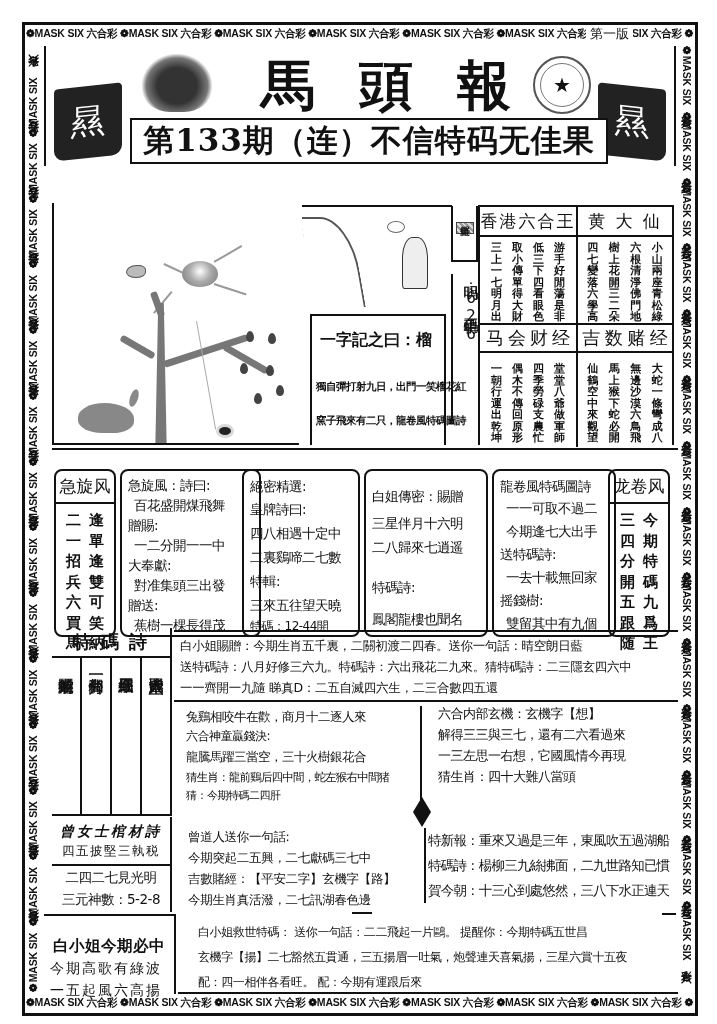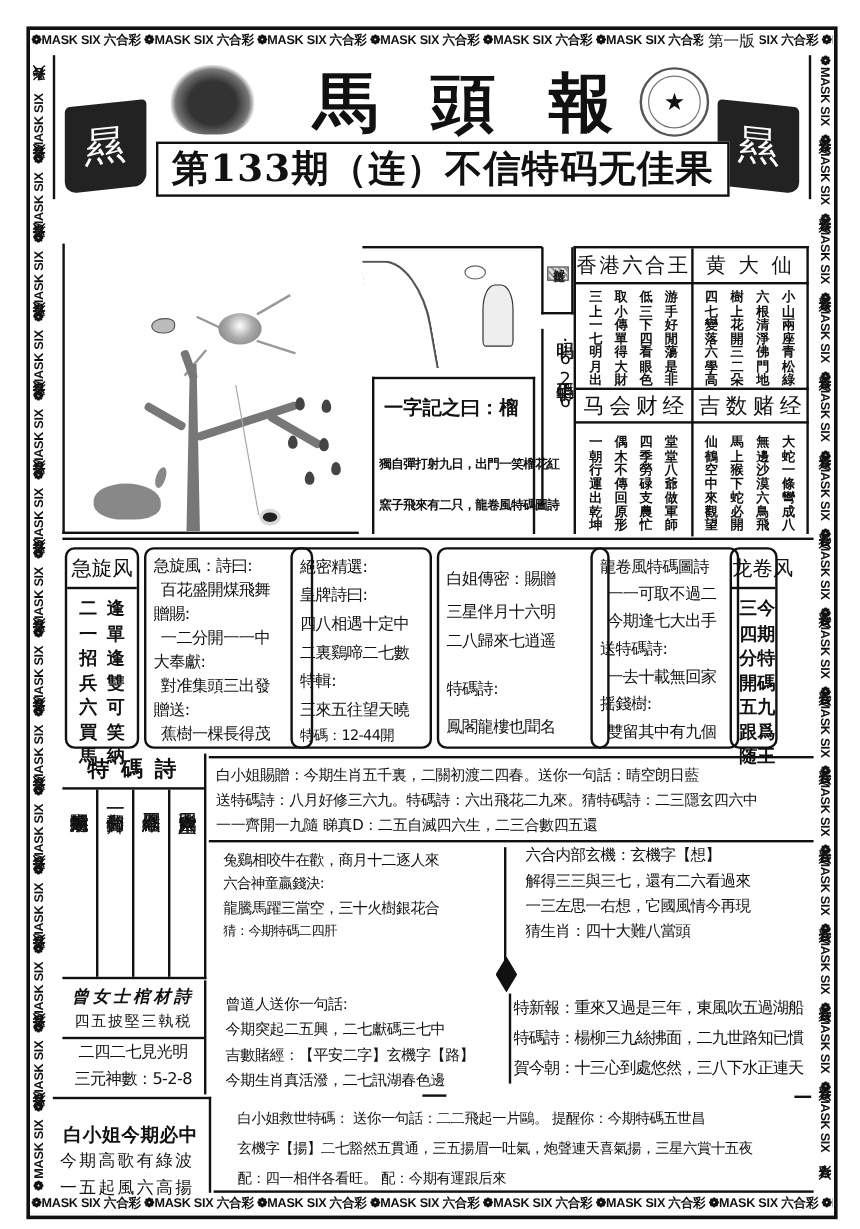--- a/index.html
+++ b/index.html
@@ -57,21 +57,21 @@
   .g4-col { position: absolute; top: 0; width: 98px; height: 240px; }
   .g4-col.left { left: 0; border-right: 2px solid #111; }
   .g4-col.right { left: 96px; }
   .g4-head { height: 30px; border-bottom: 2px solid #111; font-family: "DejaVu Serif", serif; font-size: 17px; display:flex; align-items:center; justify-content:center; letter-spacing: 2px; white-space: nowrap; }
   .g4-head2 { height: 30px; border-top: 2px solid #111; border-bottom: 2px solid #111; font-family: "DejaVu Serif", serif; font-size: 18px; display:flex; align-items:center; justify-content:space-around; padding: 0 4px; }
   .g4-body { height: 86px; display: grid; grid-template-columns: repeat(4, 1fr); padding: 5px 6px 3px; font-family: "DejaVu Serif", serif; font-size: 11px; line-height: 11.5px; text-align: center; font-weight: bold; }
   .g4-body.tall { height: 94px; padding-top: 10px; }
 
   
   .row-boxes { position: absolute; left: 52px; top: 448px; width: 626px; height: 180px; border-top: 2px solid #111; }
-  .rbox { position: absolute; top: 6px; height: 168px; border: 2px solid #111; border-radius: 8px; padding: 4px 6px; }
+  .rbox { position: absolute; top: 19px; height: 168px; border: 2px solid #111; border-radius: 8px; padding: 4px 6px; }
   .rbox-line { font-size: 13.5px; line-height: 20px; white-space: nowrap; letter-spacing: -0.5px; overflow: hidden; }
   .rbox-line.indent { padding-left: 6px; }
   .vbox-title { font-family: "DejaVu Serif", serif; font-size: 17px; text-align: center; border-bottom: 2px solid #111; padding-bottom: 4px; margin: 0 -6px 6px; white-space: nowrap; }
   .vbox-grid { display: grid; grid-template-columns: 1fr 1fr; font-family: "DejaVu Serif", serif; font-weight: bold; font-size: 15px; line-height: 20.5px; text-align: center; }
 
   
   .tms { position: absolute; left: 52px; top: 628px; width: 120px; height: 188px; border: 2px solid #111; border-left: none; border-top: none; }
   .tms-title { height: 30px; border-bottom: 2px solid #111; font-family: "DejaVu Serif", serif; font-weight: bold; font-size: 18px; letter-spacing: 10px; text-align: center; line-height: 28px; padding-left: 8px; }
   .tms-cols { display: flex; height: 156px; }
   .tms-col { flex: 1; border-right: 2px solid #111; writing-mode: vertical-rl; text-orientation: upright; font-family: "DejaVu Serif", serif; font-size: 15.5px; line-height: 28px; padding-top: 8px; text-align: start; display: flex; align-items: center; }
@@ -350,37 +350,37 @@
   </div>
   <div class="rbox" style="left:190px;width:118px">
     <div class="rbox-line" style="line-height:22px">絕密精選:</div>
     <div class="rbox-line" style="line-height:24px">皇牌詩曰:</div>
     <div class="rbox-line" style="line-height:24px">四八相遇十定中</div>
     <div class="rbox-line" style="line-height:24px">二裏鷄啼二七數</div>
     <div class="rbox-line" style="line-height:24px">特輯:</div>
     <div class="rbox-line" style="line-height:24px">三來五往望天曉</div>
     <div class="rbox-line" style="line-height:18px;font-size:12px">特碼：12-44開</div>
   </div>
-  <div class="rbox" style="left:312px;width:144px;padding-top:10px">
+  <div class="rbox" style="left:312px;width:124px;padding-top:10px">
     <div class="rbox-line" style="line-height:30px">白姐傳密：賜贈</div>
     <div class="rbox-line" style="line-height:24px">三星伴月十六明</div>
     <div class="rbox-line" style="line-height:24px">二八歸來七逍遥</div>
     <div class="rbox-line" style="line-height:40px;padding-top:8px">特碼詩:</div>
     <div class="rbox-line" style="line-height:24px">鳳閣龍樓也聞名</div>
   </div>
   <div class="rbox" style="left:440px;width:124px">
     <div class="rbox-line" style="line-height:22px">龍卷風特碼圖詩</div>
     <div class="rbox-line indent" style="line-height:23px">一一可取不過二</div>
     <div class="rbox-line indent" style="line-height:23px">今期逢七大出手</div>
     <div class="rbox-line" style="line-height:23px">送特碼詩:</div>
     <div class="rbox-line indent" style="line-height:23px">一去十載無回家</div>
     <div class="rbox-line" style="line-height:23px">摇錢樹:</div>
     <div class="rbox-line indent" style="line-height:23px">雙留其中有九個</div>
   </div>
-  <div class="rbox" style="left:556px;width:40px">
+  <div class="rbox" style="left:556px;width:62px">
     <div class="vbox-title">龙卷风</div>
     <div class="vbox-grid">
         <span>三</span>
         <span>今</span>
         <span>四</span>
         <span>期</span>
         <span>分</span>
         <span>特</span>
         <span>開</span>
         <span>碼</span>
@@ -407,20 +407,21 @@
 <div class="bai-box">
   <div class="line">白小姐賜贈：今期生肖五千裏，二關初渡二四春。送你一句話：晴空朗日藍</div>
   <div class="line">送特碼詩：八月好修三六九。特碼詩：六出飛花二九來。猜特碼詩：二三隱玄四六中</div>
   <div class="line">一一齊開一九隨  睇真D：二五自滅四六生，二三合數四五還</div>
 </div>
 
 <div class="sec-left">
   <div class="plain-text" style="position:relative;left:8px;font-size:12.5px;line-height:21px">兔鷄相咬牛在歡，商月十二逐人來</div>
   <div class="plain-text" style="left:8px;top:0;position:relative;font-size:12px;line-height:19px">六合神童贏錢決:</div>
   <div class="plain-text" style="position:relative;left:8px;font-size:12.5px;line-height:21px">龍騰馬躍三當空，三十火樹銀花合</div>
+  <div class="plain-text" style="position:relative;left:8px;font-size:11.5px;line-height:20px;letter-spacing:-0.8px">猜生肖：龍前鷄后四中間，蛇左猴右中間猪</div>
   <div class="plain-text" style="position:relative;left:8px;font-size:11px;line-height:18px">猜：今期特碼二四肝</div>
 </div>
 <div class="diamond"></div>
 
 <div class="sec-right">
   <div class="plain-text" style="position:relative;font-size:13px;line-height:21px">六合内部玄機：玄機字【想】</div>
   <div class="plain-text" style="position:relative;font-size:13px;line-height:21px">解得三三與三七，還有二六看過來</div>
   <div class="plain-text" style="position:relative;font-size:13px;line-height:21px">一三左思一右想，它國風情今再現</div>
   <div class="plain-text" style="position:relative;font-size:13px;line-height:21px">猜生肖：四十大難八當頭</div>
 </div>

